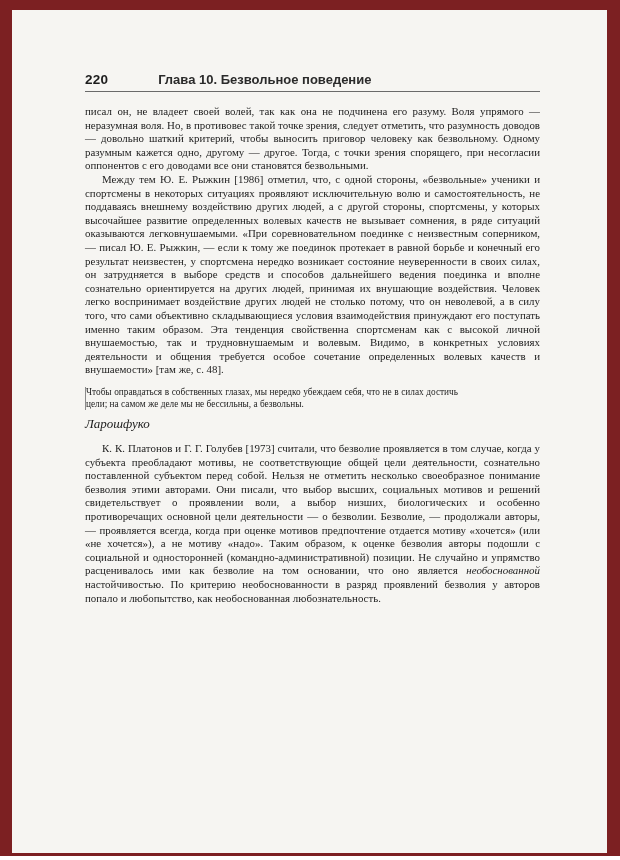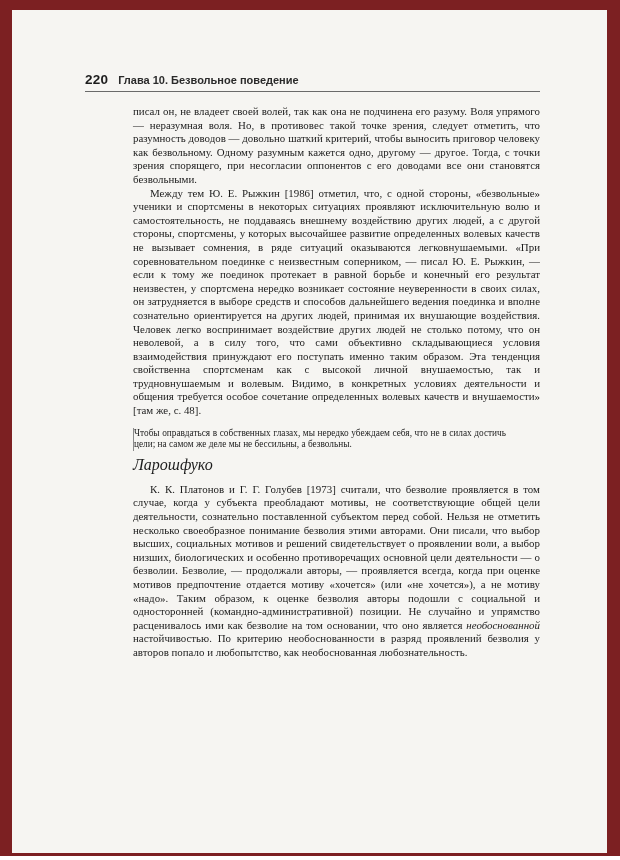--- a/index.html
+++ b/index.html
@@ -36,30 +36,30 @@
     border-bottom: 1px solid #6a6a6a;
     font-family: "Liberation Sans", "DejaVu Sans", sans-serif;
   }
   .page-number {
     font-weight: bold;
     font-size: 13.5px;
     letter-spacing: 0.2px;
   }
   .chapter-title {
     font-weight: bold;
-    font-size: 11px;
+    font-size: 13px;
     color: #2a2a2a;
+    margin-left: 40px;
   }
   .body-text {
     margin-top: 13px;
     font-size: 10.9px;
     line-height: 13.6px;
     text-align: justify;
     hyphens: auto;
-    margin-left: 48px;
     -webkit-hyphens: auto;
   }
   .body-text p {
     margin: 0;
     padding: 0;
   }
   p.indent {
     text-indent: 17px;
   }
   .epigraph {
@@ -67,21 +67,21 @@
     max-width: 372px;
     border-left: 1px solid #8a8a8a;
     font-size: 9.3px;
     line-height: 11.8px;
     text-align: justify;
     color: #232323;
   }
   .epigraph-author {
     margin: 0 0 11px 0 !important;
     font-style: italic;
-    font-size: 16px;
+    font-size: 13px;
   }
   .italic-run {
     font-style: italic;
   }
 </style>
 </head>
 <body>
 
 <div class="screen">
   <div class="page">

